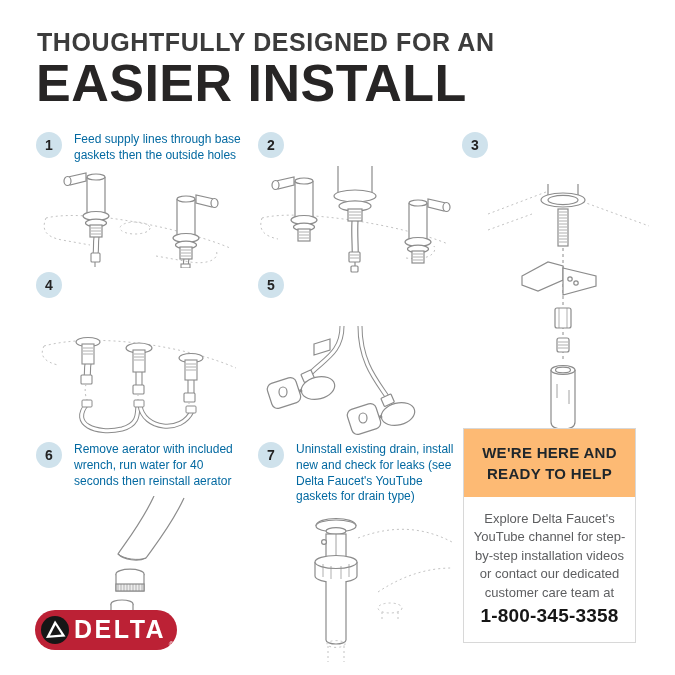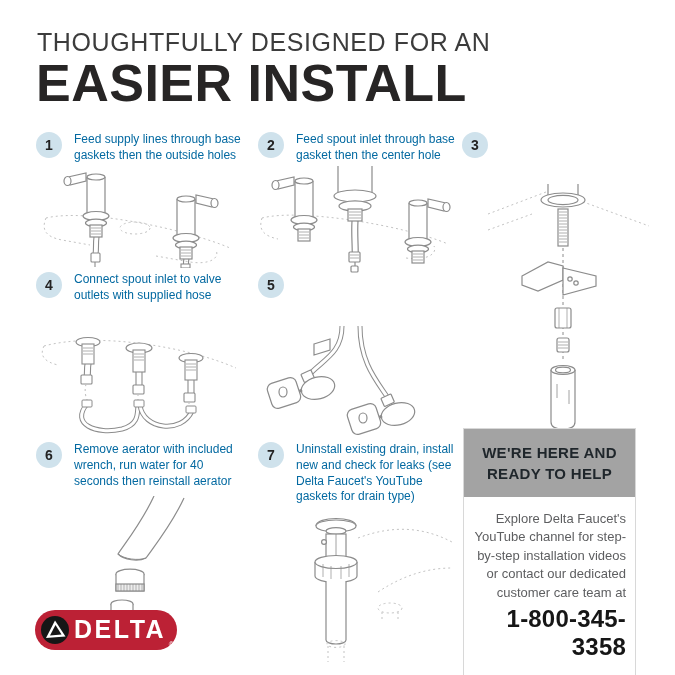--- a/index.html
+++ b/index.html
@@ -1,36 +1,36 @@
 <!DOCTYPE html>
 <html><head>
 <meta charset="utf-8">
 <style>
   *{margin:0;padding:0;box-sizing:border-box}
   html,body{background:#fff}
   body{font-family:"Liberation Sans",sans-serif;-webkit-font-smoothing:antialiased}
   .canvas{position:relative;width:675px;height:675px;background:#ffffff;overflow:hidden}
 
-  .kicker{position:absolute;left:37px;top:28px;font-size:25px;letter-spacing:.6px;color:#3c3c3c;font-weight:400;white-space:nowrap}
+  .kicker{position:absolute;left:37px;top:28px;font-size:25px;letter-spacing:.6px;color:#3c3c3c;font-weight:700;white-space:nowrap}
   .title{position:absolute;left:36px;top:53px;font-size:52px;font-weight:700;color:#272525;letter-spacing:.5px;white-space:nowrap}
 
   .step{position:absolute}
   .num{position:absolute;left:0;top:0;width:26px;height:26px;border-radius:50%;background:#cfe2ec;color:#232323;
        font-size:14px;font-weight:700;display:flex;align-items:center;justify-content:center}
   .stext{margin-left:38px;font-size:12px;line-height:1.32;color:#0369a1}
   .w168{width:168px}.w158{width:158px}.w176{width:176px}
 
   .illus{position:absolute}
 
   .help{position:absolute;left:463px;top:428px;width:173px;border:1px solid #d8d8d8;background:#fff}
-  .help-head{background:#a3a3a3;color:#1f262b;font-weight:700;font-size:15px;line-height:1.4;text-align:center;
+  .help-head{background:#fdba74;color:#1f262b;font-weight:700;font-size:15px;line-height:1.4;text-align:center;
              padding:13px 14px;letter-spacing:.3px}
-  .help-body{padding:13px 9px 15px;text-align:right}
+  .help-body{padding:13px 9px 15px;text-align:center}
   .help-text{font-size:13px;line-height:1.42;color:#5d5e60}
-  .phone{margin-top:3px;font-size:24px;font-weight:700;color:#161616;letter-spacing:.2px}
+  .phone{margin-top:3px;font-size:19px;font-weight:700;color:#161616;letter-spacing:.2px}
 
   .logo{position:absolute;left:35px;top:610px;width:142px;height:40px;background:#bc2135;border-radius:20px;
         display:flex;align-items:center;padding-left:5px}
   .logo-text{color:#fff;font-size:25px;font-weight:700;letter-spacing:2.5px;margin-left:4px;margin-top:-1px}
   .logo-reg{position:absolute;right:3px;bottom:2px;color:#fff;font-size:7px}
 </style>
 </head>
 <body>
 
 <div class="canvas">
@@ -52,28 +52,26 @@
 
   <div class="kicker">THOUGHTFULLY DESIGNED FOR AN</div>
   <div class="title">EASIER INSTALL</div>
 
   <div class="step" style="left:36px;top:132px">
     <div class="num">1</div>
     <p class="stext w168">Feed supply lines through base gaskets then the outside holes</p>
   </div>
   <div class="step" style="left:258px;top:132px">
     <div class="num">2</div>
-    <p class="stext w168">Feed spout inlet through base gasket then the center hole</p>
   </div>
   <div class="step" style="left:462px;top:132px">
     <div class="num">3</div>
   </div>
   <div class="step" style="left:36px;top:272px">
     <div class="num">4</div>
-    <p class="stext w168">Connect spout inlet to valve outlets with supplied hose</p>
   </div>
   <div class="step" style="left:258px;top:272px">
     <div class="num">5</div>
   </div>
   <div class="step" style="left:36px;top:442px">
     <div class="num">6</div>
     <p class="stext w176">Remove aerator with included wrench, run water for 40 seconds then reinstall aerator</p>
   </div>
   <div class="step" style="left:258px;top:442px">
     <div class="num">7</div>

